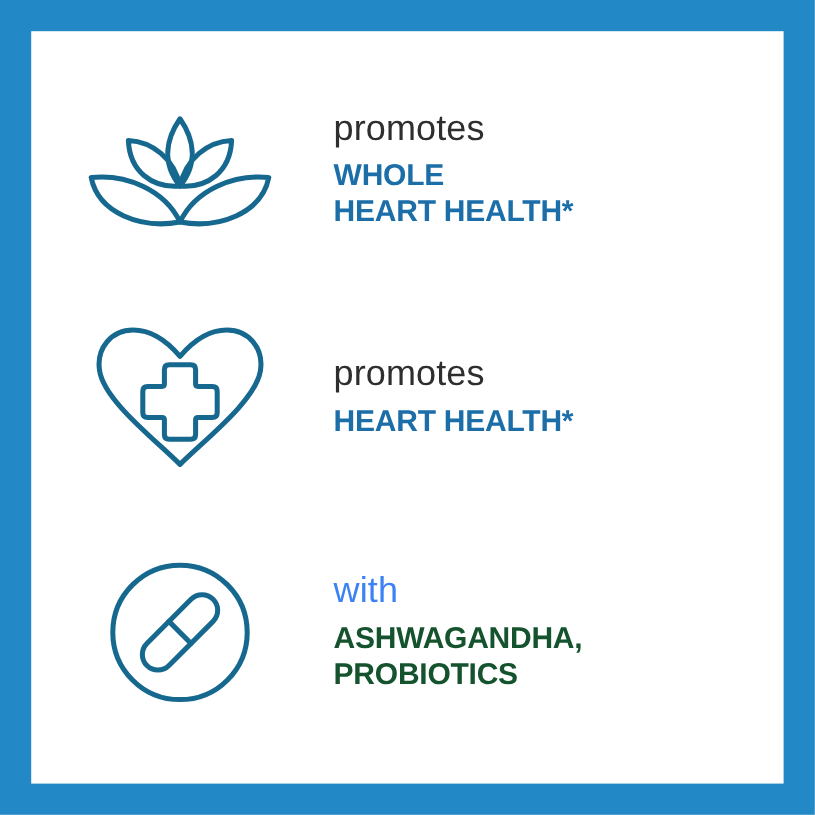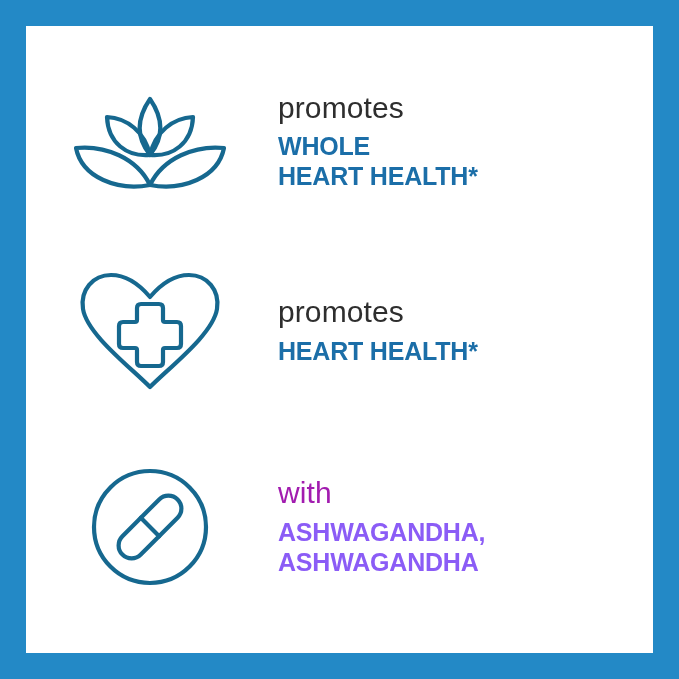--- a/index.html
+++ b/index.html
@@ -168,22 +168,22 @@
             <circle cx="60" cy="60" r="56"></circle>
 
             <g transform="rotate(-45 60 60)">
               <rect x="21" y="47" width="78" height="26" rx="13" ry="13"></rect>
               <line x1="60" y1="47" x2="60" y2="73"></line>
             </g>
           </g>
         </svg>
       </div>
       <div class="text-cell">
-        <div class="eyebrow" style="color: #a21caf;">with</div>
-        <div class="headline" style="color: #8b5cf6;">
+        <div class="eyebrow" style="color: #3b82f6;">with</div>
+        <div class="headline" style="color: #14532d;">
           <span class="hl-line">ASHWAGANDHA,</span>
-          <span class="hl-line">ASHWAGANDHA</span>
+          <span class="hl-line">PROBIOTICS</span>
         </div>
       </div>
     </div>
 
   </div>
 </div>
 
 </body></html>

